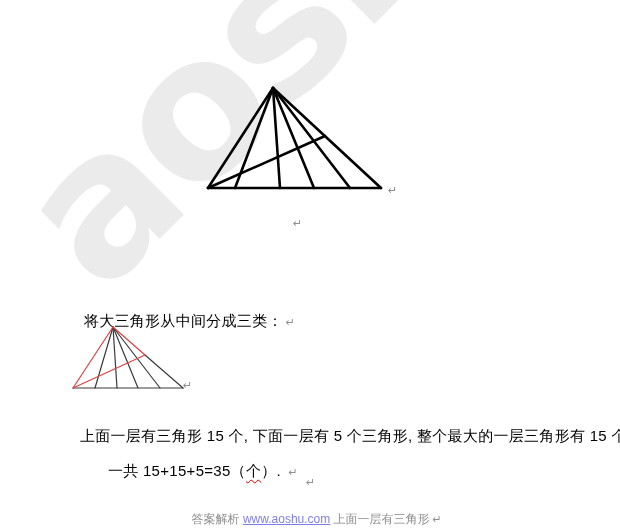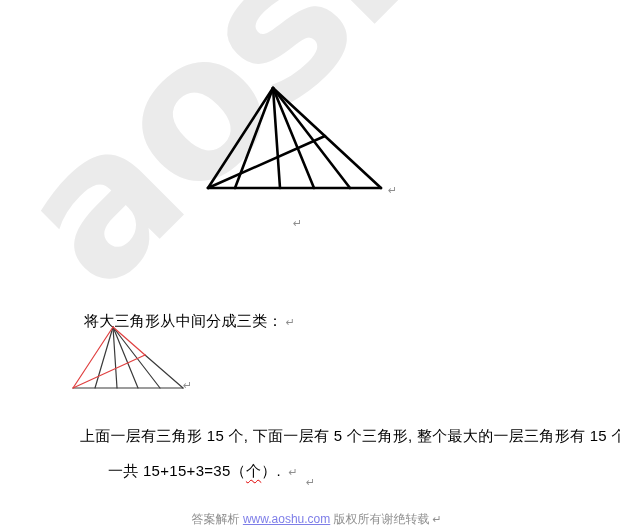--- a/index.html
+++ b/index.html
@@ -84,22 +84,22 @@
     <line class="r" x1="13" y1="72" x2="85" y2="39"></line>
     <line class="r" x1="53" y1="11" x2="85" y2="39"></line>
   </svg>
   <span class="pmark-abs" style="left:183px; top:379px;">↵</span>
 
   <div class="txt" style="left:62px; top:410px;">
     <span>上面一层有三角形 15 个, 下面一层有 5 个三角形, 整个最大的一层三角形有 15 个,</span>
   </div>
 
   <div class="txt" style="left:90px; top:445px;">
-    <span>一共 15+15+3=35（</span><span class="squiggle">个</span><span>）. </span><span class="pmark">↵</span>
+    <span>一共 15+15+5=35（</span><span class="squiggle">个</span><span>）. </span><span class="pmark">↵</span>
   </div>
 
   <span class="pmark-abs" style="left:306px; top:476px;">↵</span>
 
   <div class="footer">
-    <span>答案解析 </span><a href="#">www.aoshu.com</a><span> 版权所有谢绝转载</span><span class="pmark">↵</span>
+    <span>答案解析 </span><a href="#">www.aoshu.com</a><span> 上面一层有三角形</span><span class="pmark">↵</span>
   </div>
 
 </div>
 
 </body></html>

